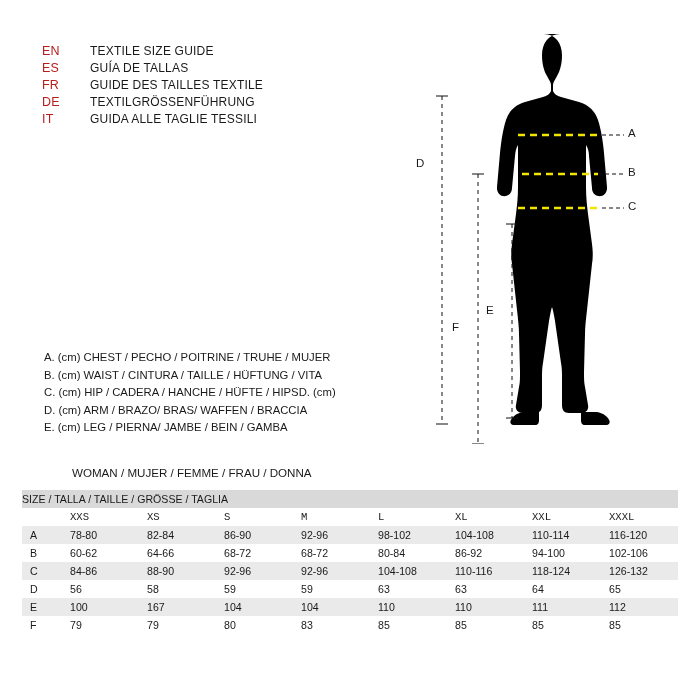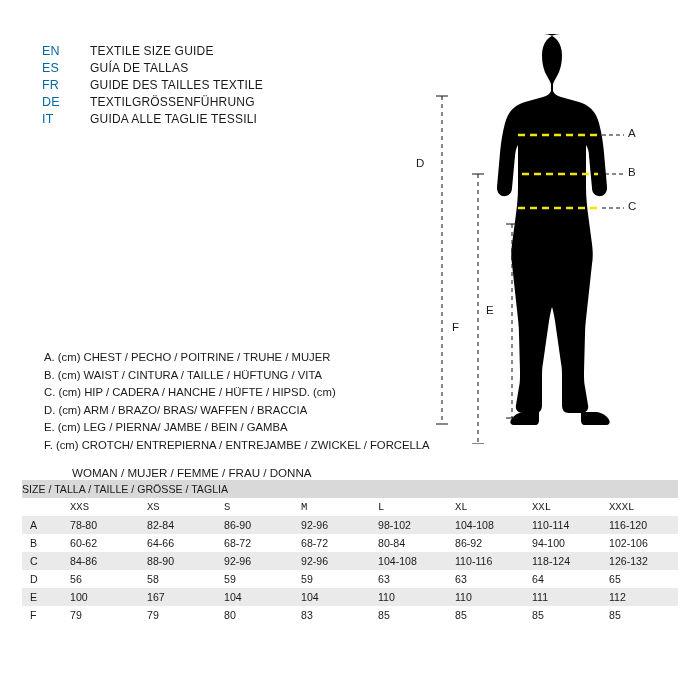--- a/index.html
+++ b/index.html
@@ -23,21 +23,21 @@
   }
   .lang-row {
     display: flex;
     align-items: baseline;
     margin-bottom: 3px;
   }
   .lang-code {
     width: 48px;
     font-size: 12.5px;
     letter-spacing: 0.2px;
-    color: #0369a1;
+    color: #b91c1c;
   }
   .lang-title {
     font-size: 12px;
     letter-spacing: 0.2px;
     color: #1a1a1a;
   }
 
   
   #legend {
     position: absolute;
@@ -67,21 +67,21 @@
     left: 400px;
     top: 24px;
     width: 286px;
     height: 420px;
   }
 
   
   #size-table {
     position: absolute;
     left: 22px;
-    top: 480px;
+    top: 490px;
     width: 656px;
     border-collapse: collapse;
     font-size: 10.6px;
   }
   #size-table td, #size-table th {
     padding: 0;
     height: 18px;
     text-align: left;
     font-weight: normal;
   }
@@ -134,21 +134,20 @@
     <span class="lang-title">GUIDA ALLE TAGLIE TESSILI</span>
   </div>
 </div>
 
 <div id="legend">
   <div class="legend-line">A. (cm) CHEST / PECHO / POITRINE / TRUHE / MUJER</div>
   <div class="legend-line">B. (cm) WAIST / CINTURA / TAILLE / HÜFTUNG / VITA</div>
   <div class="legend-line">C. (cm) HIP / CADERA / HANCHE / HÜFTE / HIPSD. (cm)</div>
   <div class="legend-line">D. (cm) ARM / BRAZO/ BRAS/ WAFFEN / BRACCIA</div>
   <div class="legend-line">E. (cm) LEG / PIERNA/ JAMBE / BEIN / GAMBA</div>
-  <div class="legend-line">F. (cm) CROTCH/ ENTREPIERNA / ENTREJAMBE / ZWICKEL / FORCELLA</div>
 </div>
 
 <div id="gender-line">WOMAN / MUJER / FEMME / FRAU / DONNA</div>
 
 <div id="figure-area">
   <svg width="286" height="420" viewBox="0 0 286 420">
 
     <g fill="#000000">
 
       <path d="M160 10 c-11 0 -18 9 -18 21 c0 9 2 16 5 21 c2 4 4 6 4 9 l0 6 c-1 3 -4 5 -8 6

